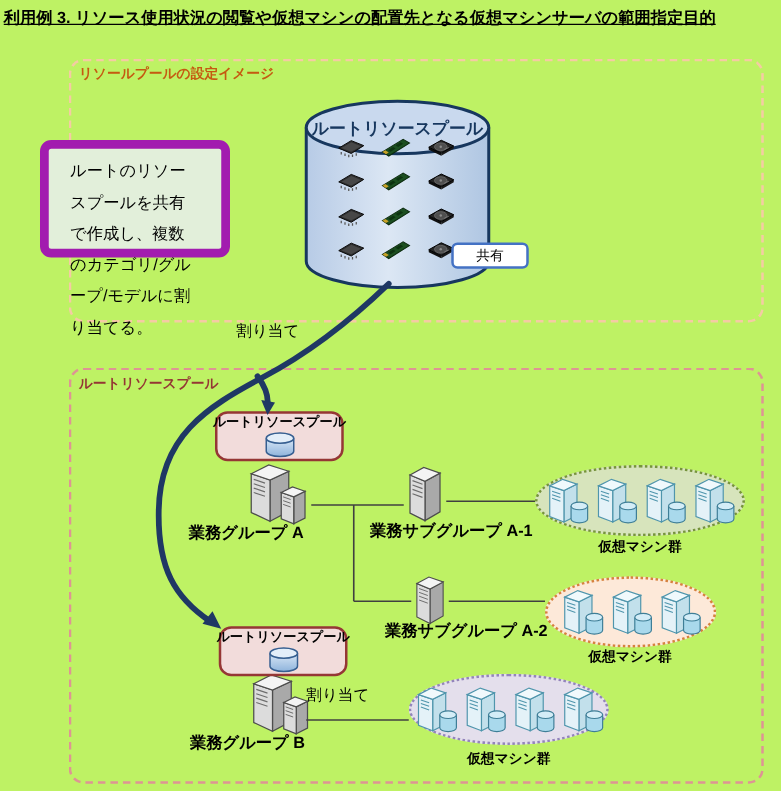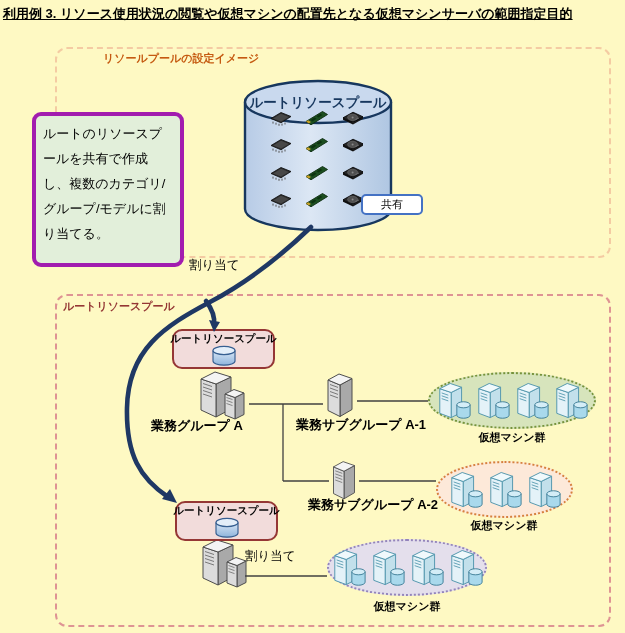--- a/index.html
+++ b/index.html
@@ -1,30 +1,30 @@
 <!DOCTYPE html>
 <html><head>
 <meta charset="utf-8">
 <style>
   html,body{margin:0;padding:0;background:#fff;}
-  .stage{position:relative;width:625px;height:633px;background:#fef9c3;overflow:hidden;
+  .stage{position:relative;width:625px;height:633px;background:#bef264;overflow:hidden;
          font-family:"Liberation Sans","DejaVu Sans",sans-serif;color:#000;}
   .abs{position:absolute;}
   
   .title{left:3px;top:5px;font-size:13px;font-weight:bold;text-decoration:underline;white-space:nowrap;}
   
   .sec-box{border:2px dashed;border-radius:12px;background:transparent;}
   .box-pool{left:55px;top:47px;width:552px;height:207px;border-color:#F4CBA3;}
   .box-biz{left:55px;top:294px;width:552px;height:329px;border-color:#DE9494;}
   .sec-label{font-size:11px;font-weight:bold;white-space:nowrap;}
-  .lbl-pool{left:63px;top:51px;color:#C55A11;margin-left:40px;}
+  .lbl-pool{left:63px;top:51px;color:#C55A11;}
   .lbl-biz{left:63px;top:299px;color:#943634;}
   
-  .note{left:32px;top:112px;width:152px;height:155px;background:#E2EFDA;border:4px solid #a21caf;
-        border-radius:9px;box-sizing:border-box;padding:5px 7px;font-size:13px;line-height:25px;}
+  .note{left:32px;top:112px;width:152px;height:94px;background:#E2EFDA;border:7px solid #a21caf;
+        border-radius:9px;box-sizing:border-box;padding:5px 17px;font-size:13px;line-height:25px;}
   
   .cyl{left:243px;top:78px;}
   .res-grid{left:263px;top:104px;width:108px;height:110px;display:grid;
             grid-template-columns:repeat(3,1fr);grid-template-rows:repeat(4,1fr);
             align-items:center;justify-items:center;}
   .res-icon{width:26px;height:18px;}
   
   .badge{left:361px;top:194px;background:#fff;border:2px solid #4472C4;border-radius:5px;
          padding:1px 18px;font-size:11px;white-space:nowrap;z-index:7;}
   
@@ -210,20 +210,21 @@
   <svg class="abs srvA2" width="30" height="42" viewBox="0 0 34 48">
       <use href="#sym-server1"></use>
     </svg>
   <svg class="abs srvB" width="54" height="52" viewBox="0 0 54 52">
       <use href="#sym-server2"></use>
     </svg>
 
   <div class="abs node-label lblA">業務グループ A</div>
   <div class="abs node-label lblA1">業務サブグループ A-1</div>
   <div class="abs node-label lblA2">業務サブグループ A-2</div>
+  <div class="abs node-label lblB">業務グループ B</div>
 
   <div class="abs vm-ell ell-a1">
       <svg viewBox="0 0 38 42" class="vm-icon">
         <use href="#sym-vm"></use>
       </svg>
       <svg viewBox="0 0 38 42" class="vm-icon">
         <use href="#sym-vm"></use>
       </svg>
       <svg viewBox="0 0 38 42" class="vm-icon">
         <use href="#sym-vm"></use>

